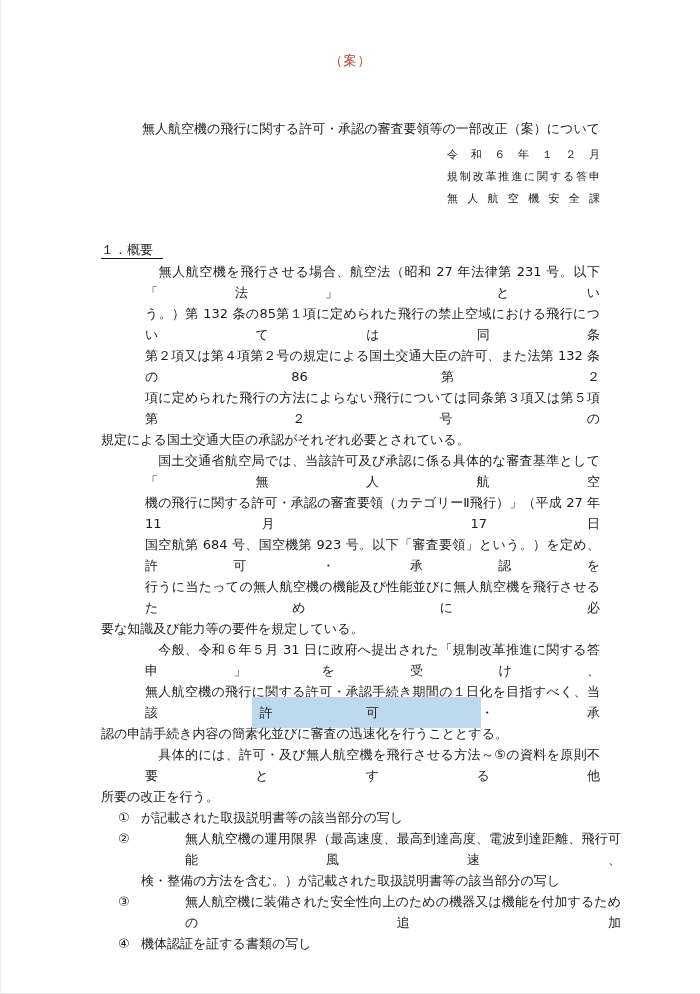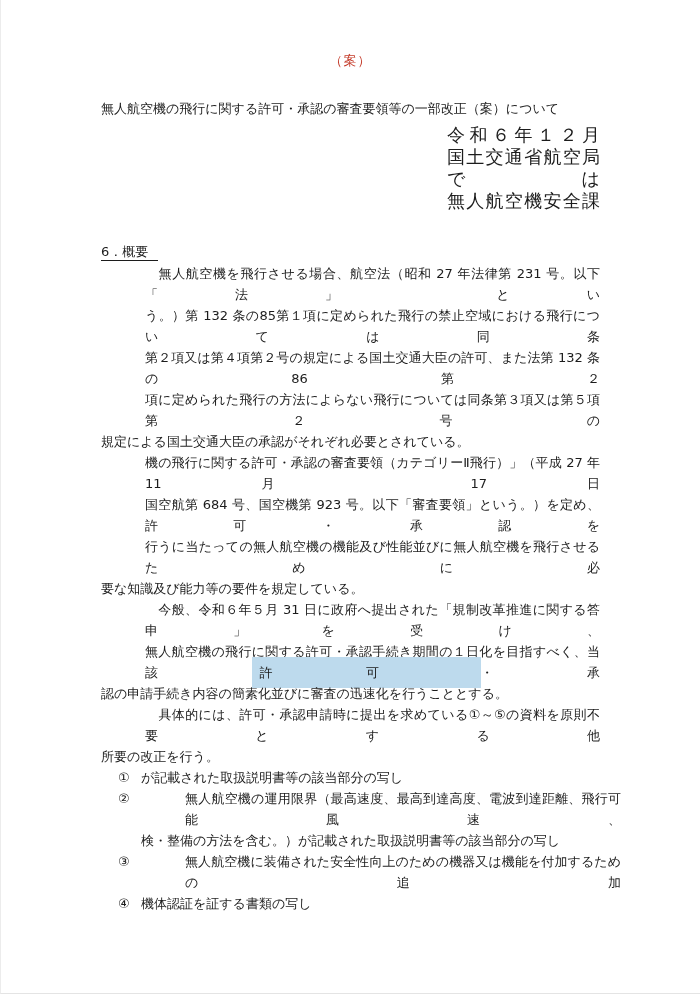--- a/index.html
+++ b/index.html
@@ -21,31 +21,31 @@
     overflow:hidden;
   }
   .stamp{
     text-align:center;
     font-size:13px;
     line-height:18px;
     color:var(--stamp-red);
     letter-spacing:1px;
   }
   .title{
-    margin-top:28px;
-    text-align:left;
+    margin-top:48px;
+    text-align:right;
     font-size:13px;
     line-height:21px;
   }
   .byline{margin-top:5px;}
   .byline .bl{
     display:block;
     width:153px;
     margin-left:auto;
-    font-size:18px;
+    font-size:11px;
     line-height:22px;
     text-align:justify;
     text-align-last:justify;
   }
   .doc{
     margin-top:29px;
     font-size:13px;
     line-height:21px;
   }
   .heading{line-height:21px;}
@@ -63,45 +63,46 @@
   mark.hl{background:var(--hl);color:inherit;padding:8px;}
 </style>
 </head>
 <body>
 
 <div class="page">
   <div class="stamp">（案）</div>
   <div class="title">無人航空機の飛行に関する許可・承認の審査要領等の一部改正（案）について</div>
   <div class="byline">
     <span class="bl">令和６年１２月</span>
-    <span class="bl">国土交通省航空局では</span>
+    <span class="bl">規制改革推進に関する答申</span>
     <span class="bl">無人航空機安全課</span>
   </div>
   <div class="doc">
-      <div class="heading"><span class="hline">6．概要</span></div>
+      <div class="heading"><span class="hline">１．概要</span></div>
       <div class="para">
         <div class="line j">　無人航空機を飛行させる場合、航空法（昭和 27 年法律第 231 号。以下「法」 とい</div>
         <div class="line j">う。）第 132 条の85第１項に定められた飛行の禁止空域における飛行については同条</div>
         <div class="line j">第２項又は第４項第２号の規定による国土交通大臣の許可、また法第 132 条の86第２</div>
         <div class="line j">項に定められた飛行の方法によらない飛行については同条第３項又は第５項第２号の</div>
         <div class="line">規定による国土交通大臣の承認がそれぞれ必要とされている。</div>
       </div>
       <div class="para">
+        <div class="line j">　国土交通省航空局では、当該許可及び承認に係る具体的な審査基準として「無人航空</div>
         <div class="line j">機の飛行に関する許可・承認の審査要領（カテゴリーⅡ飛行）」（平成 27 年 11 月 17 日</div>
         <div class="line j">国空航第 684 号、国空機第 923 号。以下「審査要領」という。）を定め、許可・承認を</div>
         <div class="line j">行うに当たっての無人航空機の機能及び性能並びに無人航空機を飛行させるために必</div>
         <div class="line">要な知識及び能力等の要件を規定している。</div>
       </div>
       <div class="para">
         <div class="line j">　今般、令和６年５月 31 日に政府へ提出された「規制改革推進に関する答申」を受け、</div>
         <div class="line j">無人航空機の飛行に関する許可・承認手続き期間の１日化を目指すべく、当該<mark class="hl">許可</mark>・承</div>
         <div class="line">認の申請手続き内容の簡素化並びに審査の迅速化を行うこととする。</div>
       </div>
       <div class="para">
-        <div class="line j">　具体的には、許可・承認申請時に提出を求めている①～⑤の資料を原則不要とする他</div>
+        <div class="line j">　具体的には、許可・及び無人航空機を飛行させる方法～⑤の資料を原則不要とする他</div>
         <div class="line">所要の改正を行う。</div>
       </div>
       <div class="list">
         <div class="item">
           <span class="marker">①</span>
           <div class="itxt">
             <div class="line">が記載された取扱説明書等の該当部分の写し</div>
           </div>
         </div>
         <div class="item">

